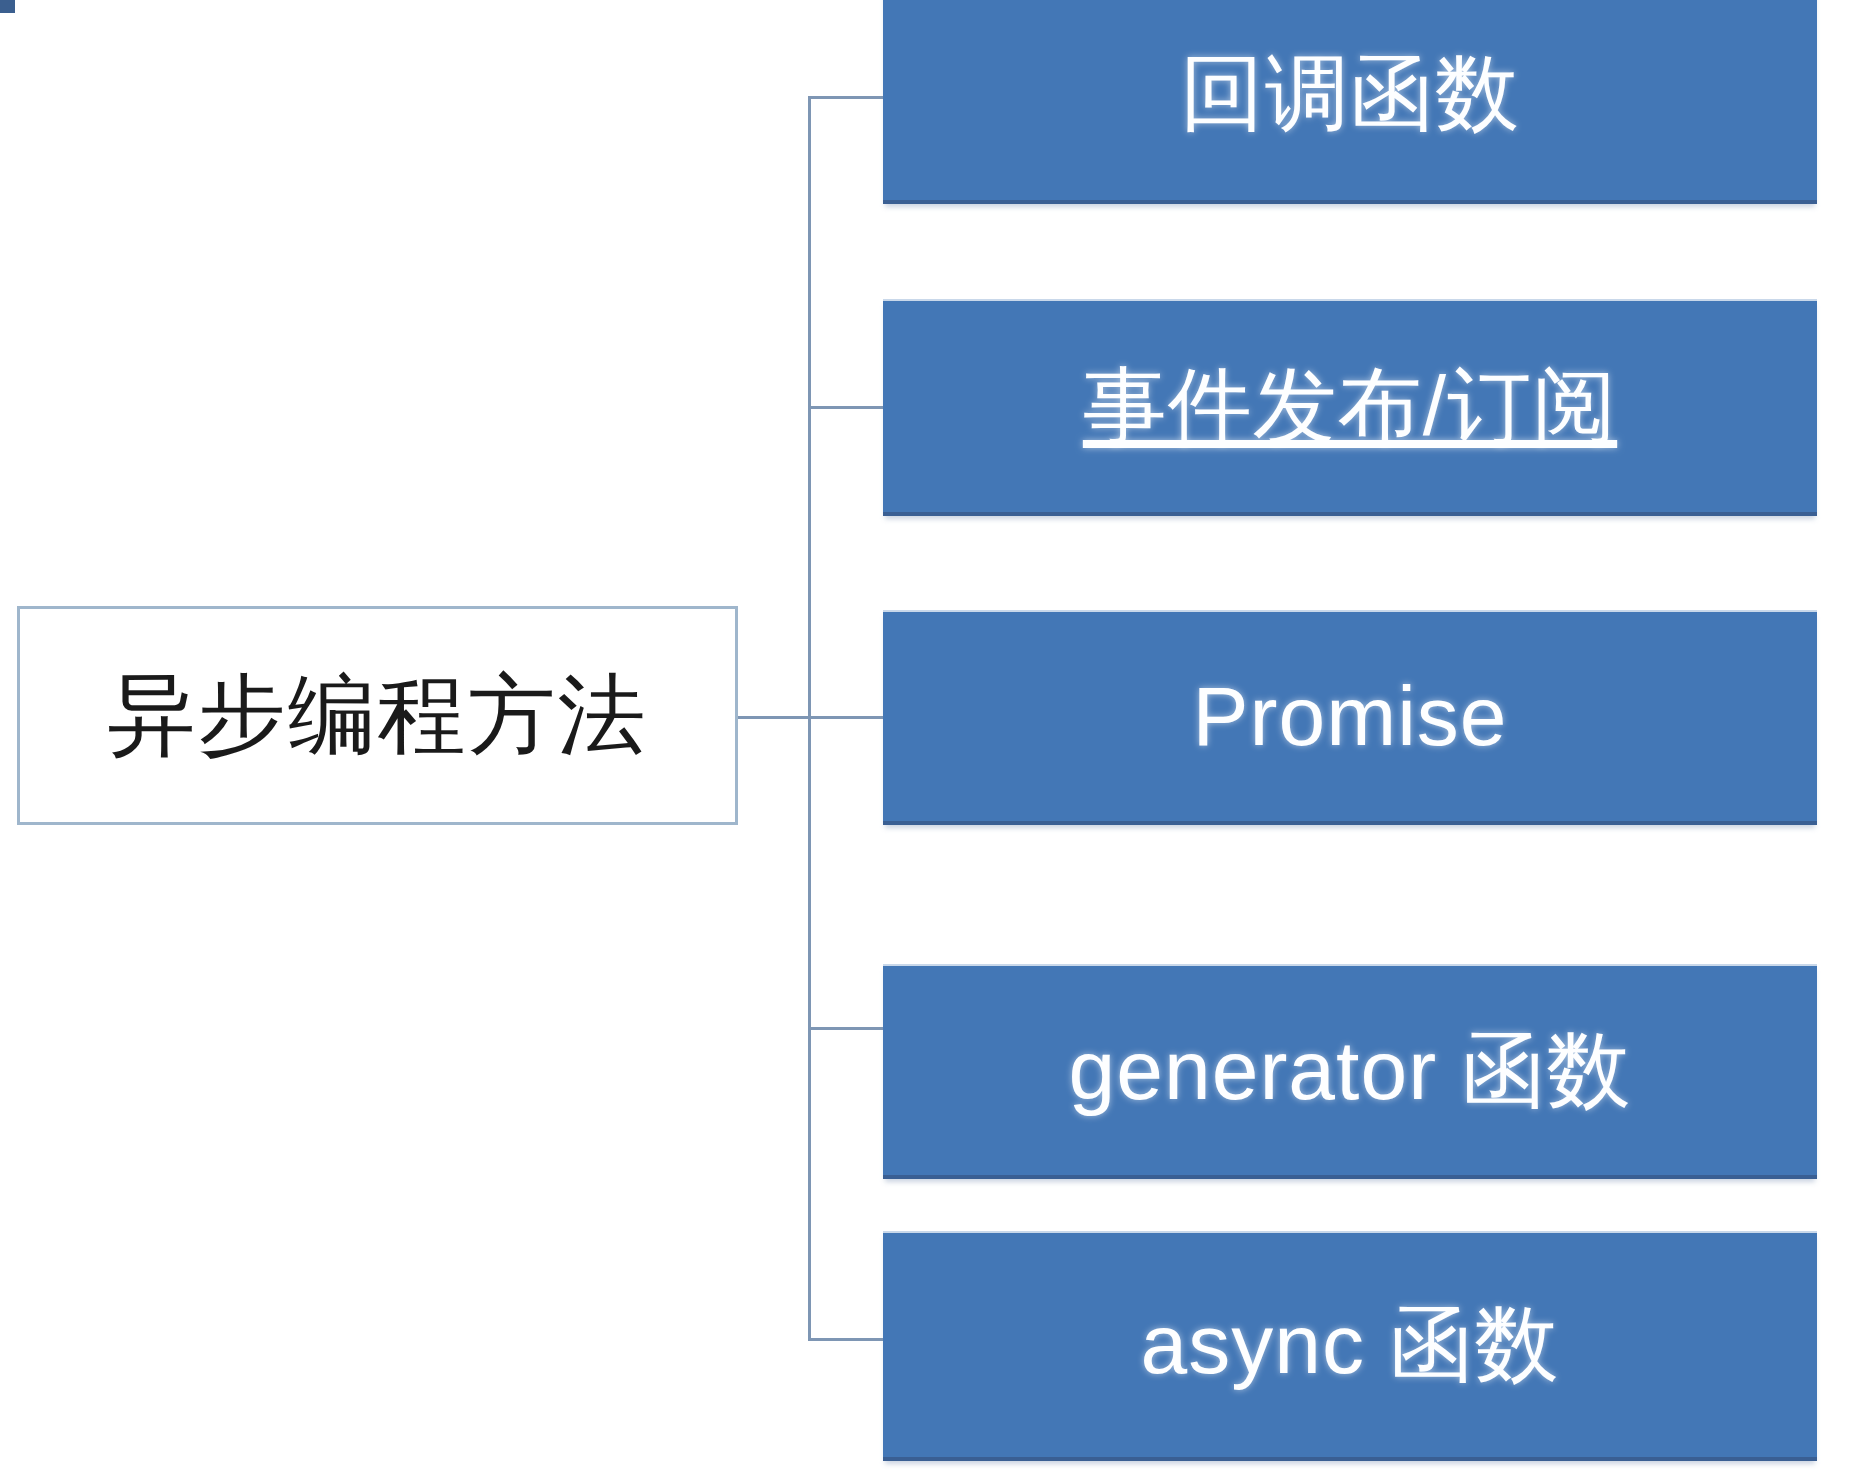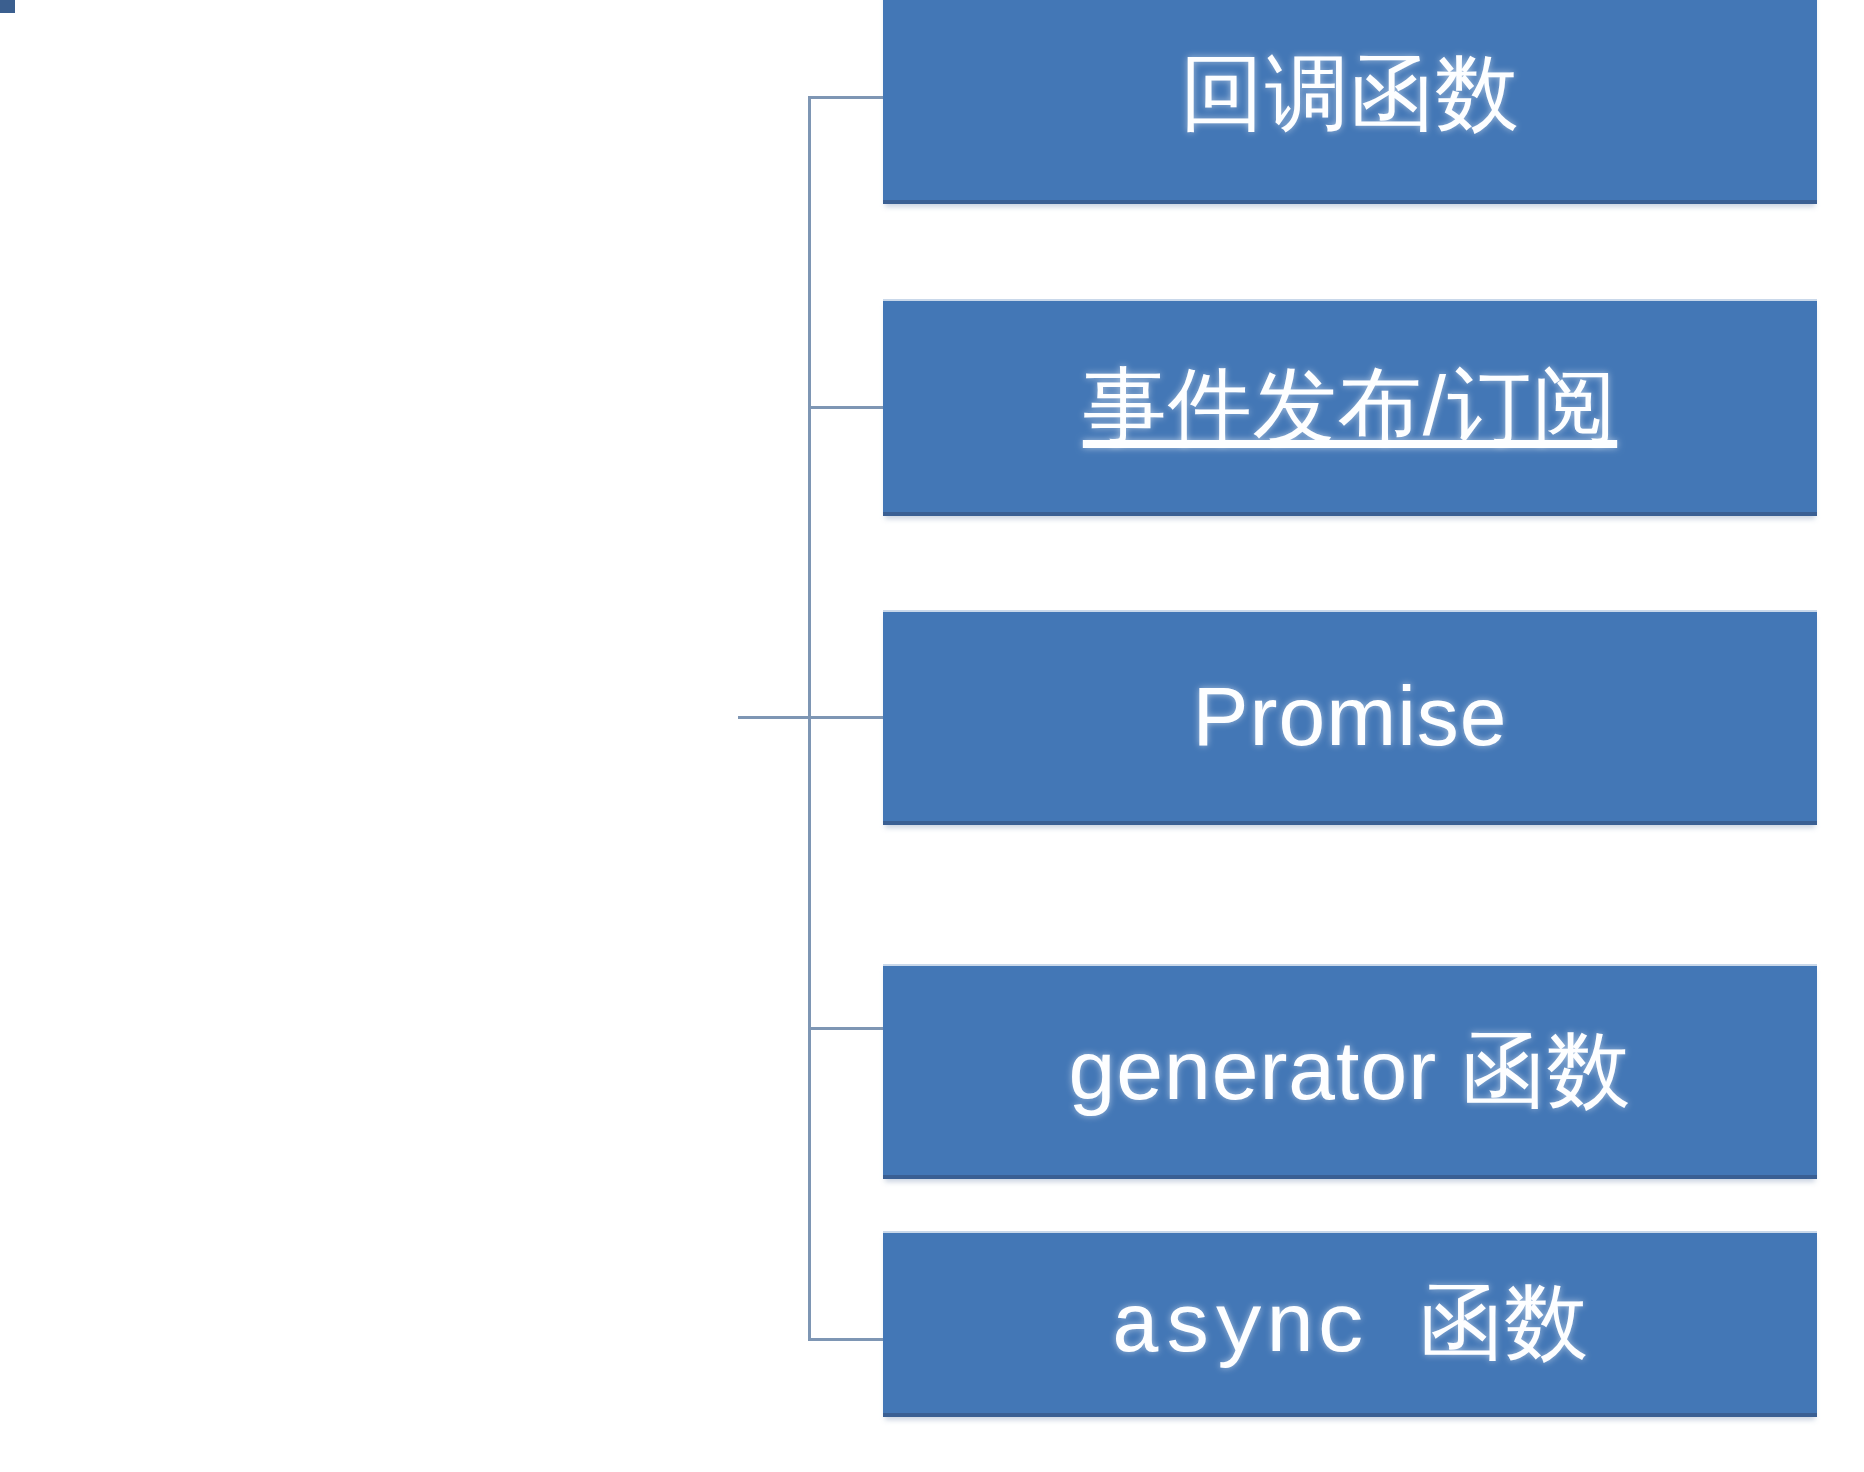--- a/index.html
+++ b/index.html
@@ -70,36 +70,39 @@
     font-size: 84px;
     color: #fdfeff;
     text-shadow: 0 0 7px rgba(255, 255, 255, 0.55);
     letter-spacing: 1px;
     white-space: nowrap;
   }
   .child-1 { top:  -14px; height: 218px; } 
   .child-2 { top:  299px; height: 217px; text-decoration: underline; }
   .child-3 { top:  610px; height: 215px; text-align: center; }
   .child-4 { top:  920px; height: 215px; margin-top: 44px; }
-  .child-5 { top: 1231px; height: 186px; font-family: Liberation Mono, monospace; }
+  .child-5 { top: 1231px; height: 230px; }
 </style>
 </head>
 <body>
 
 <div id="canvas">
 
   <div class="corner-artifact"></div>
 
   <div class="line trunk"></div>
   <div class="line branch branch-1"></div>
   <div class="line branch branch-2"></div>
   <div class="line branch branch-3"></div>
   <div class="line branch branch-4"></div>
   <div class="line branch branch-5"></div>
 
+  <div class="root-node">
+    <span>异步编程方法</span>
+  </div>
 
   <div class="child-node child-1">
     <span>回调函数</span>
   </div>
   <div class="child-node child-2">
     <span>事件发布/订阅</span>
   </div>
   <div class="child-node child-3">
     <span>Promise</span>
   </div>

